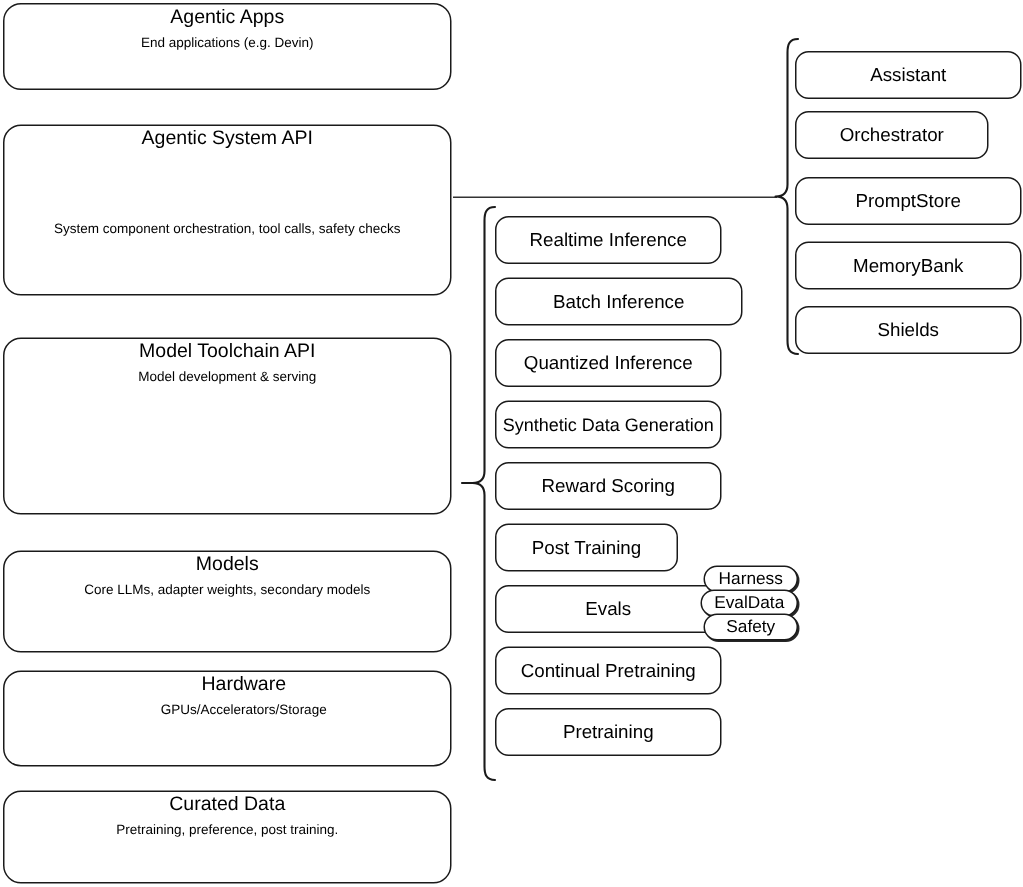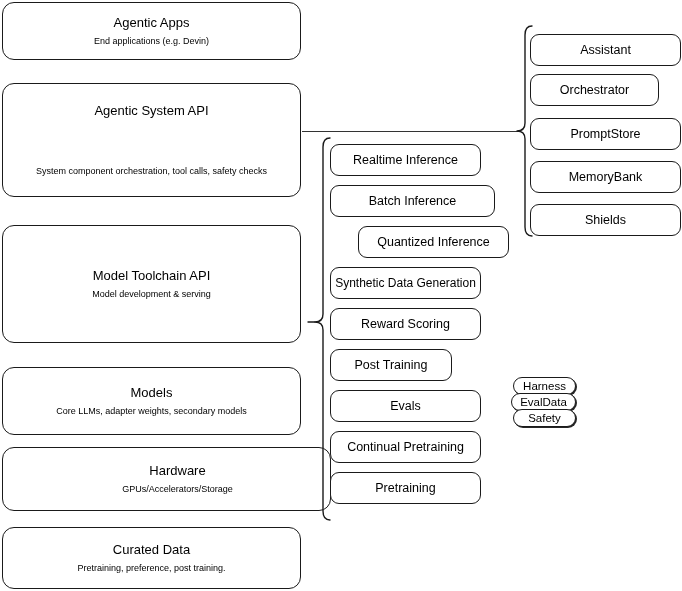--- a/index.html
+++ b/index.html
@@ -21,21 +21,21 @@
   
   .box {
     position: absolute;
     box-sizing: border-box;
     border: 1.3px solid #1a1a1a;
     border-radius: 12px;
     background: #ffffff;
     display: flex;
     flex-direction: column;
     align-items: center;
-    justify-content: center;
+    justify-content: flex-start;
     text-align: center;
     line-height: 1.25;
   }
   .box .title {
     font-size: 13px;
     color: #000;
     white-space: nowrap;
   }
   .box .subtitle {
     font-size: 9px;
@@ -62,21 +62,20 @@
     box-sizing: border-box;
     border: 1.4px solid #1a1a1a;
     border-radius: 999px;
     background: #ffffff;
     display: flex;
     align-items: center;
     justify-content: center;
     font-size: 11.5px;
     white-space: nowrap;
     box-shadow: 1px 1px 0 0 rgba(0,0,0,0.85);
-    margin-left: 44px;
   }
   
   .hline {
     position: absolute;
     height: 0;
     border-top: 1.3px solid #333;
   }
   .brace {
     position: absolute;
     pointer-events: none;
@@ -101,21 +100,21 @@
   <div class="box" style="left:2px; top:225px; width:299px; height:118px;">
     <div class="title">Model Toolchain API</div>
     <div class="subtitle">Model development &amp; serving</div>
   </div>
 
   <div class="box" style="left:2px; top:367px; width:299px; height:68px;">
     <div class="title">Models</div>
     <div class="subtitle">Core LLMs, adapter weights, secondary models</div>
   </div>
 
-  <div class="box" style="left:2px; top:447px; width:329px; height:64px;padding-left:22px;">
+  <div class="box" style="left:2px; top:447px; width:299px; height:64px;padding-left:22px;">
     <div class="title">Hardware</div>
     <div class="subtitle">GPUs/Accelerators/Storage</div>
   </div>
 
   <div class="box" style="left:2px; top:527px; width:299px; height:62px;">
     <div class="title">Curated Data</div>
     <div class="subtitle">Pretraining, preference, post training.</div>
   </div>
 
   <div class="hline" style="left:302px; top:131px; width:216px;"></div>
@@ -132,21 +131,21 @@
       <path d="M18 2 C12 2 11 6 11 11 L11 99 C11 105 8 107 3 107 C8 107 11 109 11 115 L11 203 C11 208 12 212 18 212" stroke="#1a1a1a" stroke-width="1.4" fill="none" stroke-linecap="round" stroke-linejoin="round"></path>
     </svg>
   </div>
 
   <div class="pillbox" style="left:330px; top:144px; width:151px; height:32px;">
     <span>Realtime Inference</span>
   </div>
   <div class="pillbox" style="left:330px; top:185px; width:165px; height:32px;">
     <span>Batch Inference</span>
   </div>
-  <div class="pillbox" style="left:330px; top:226px; width:151px; height:32px;margin-left:28px;">
+  <div class="pillbox" style="left:330px; top:226px; width:151px; height:32px;">
     <span>Quantized Inference</span>
   </div>
   <div class="pillbox" style="left:330px; top:267px; width:151px; height:32px; font-size:12px;">
     <span>Synthetic Data Generation</span>
   </div>
   <div class="pillbox" style="left:330px; top:308px; width:151px; height:32px;">
     <span>Reward Scoring</span>
   </div>
   <div class="pillbox" style="left:330px; top:349px; width:122px; height:32px;">
     <span>Post Training</span>

